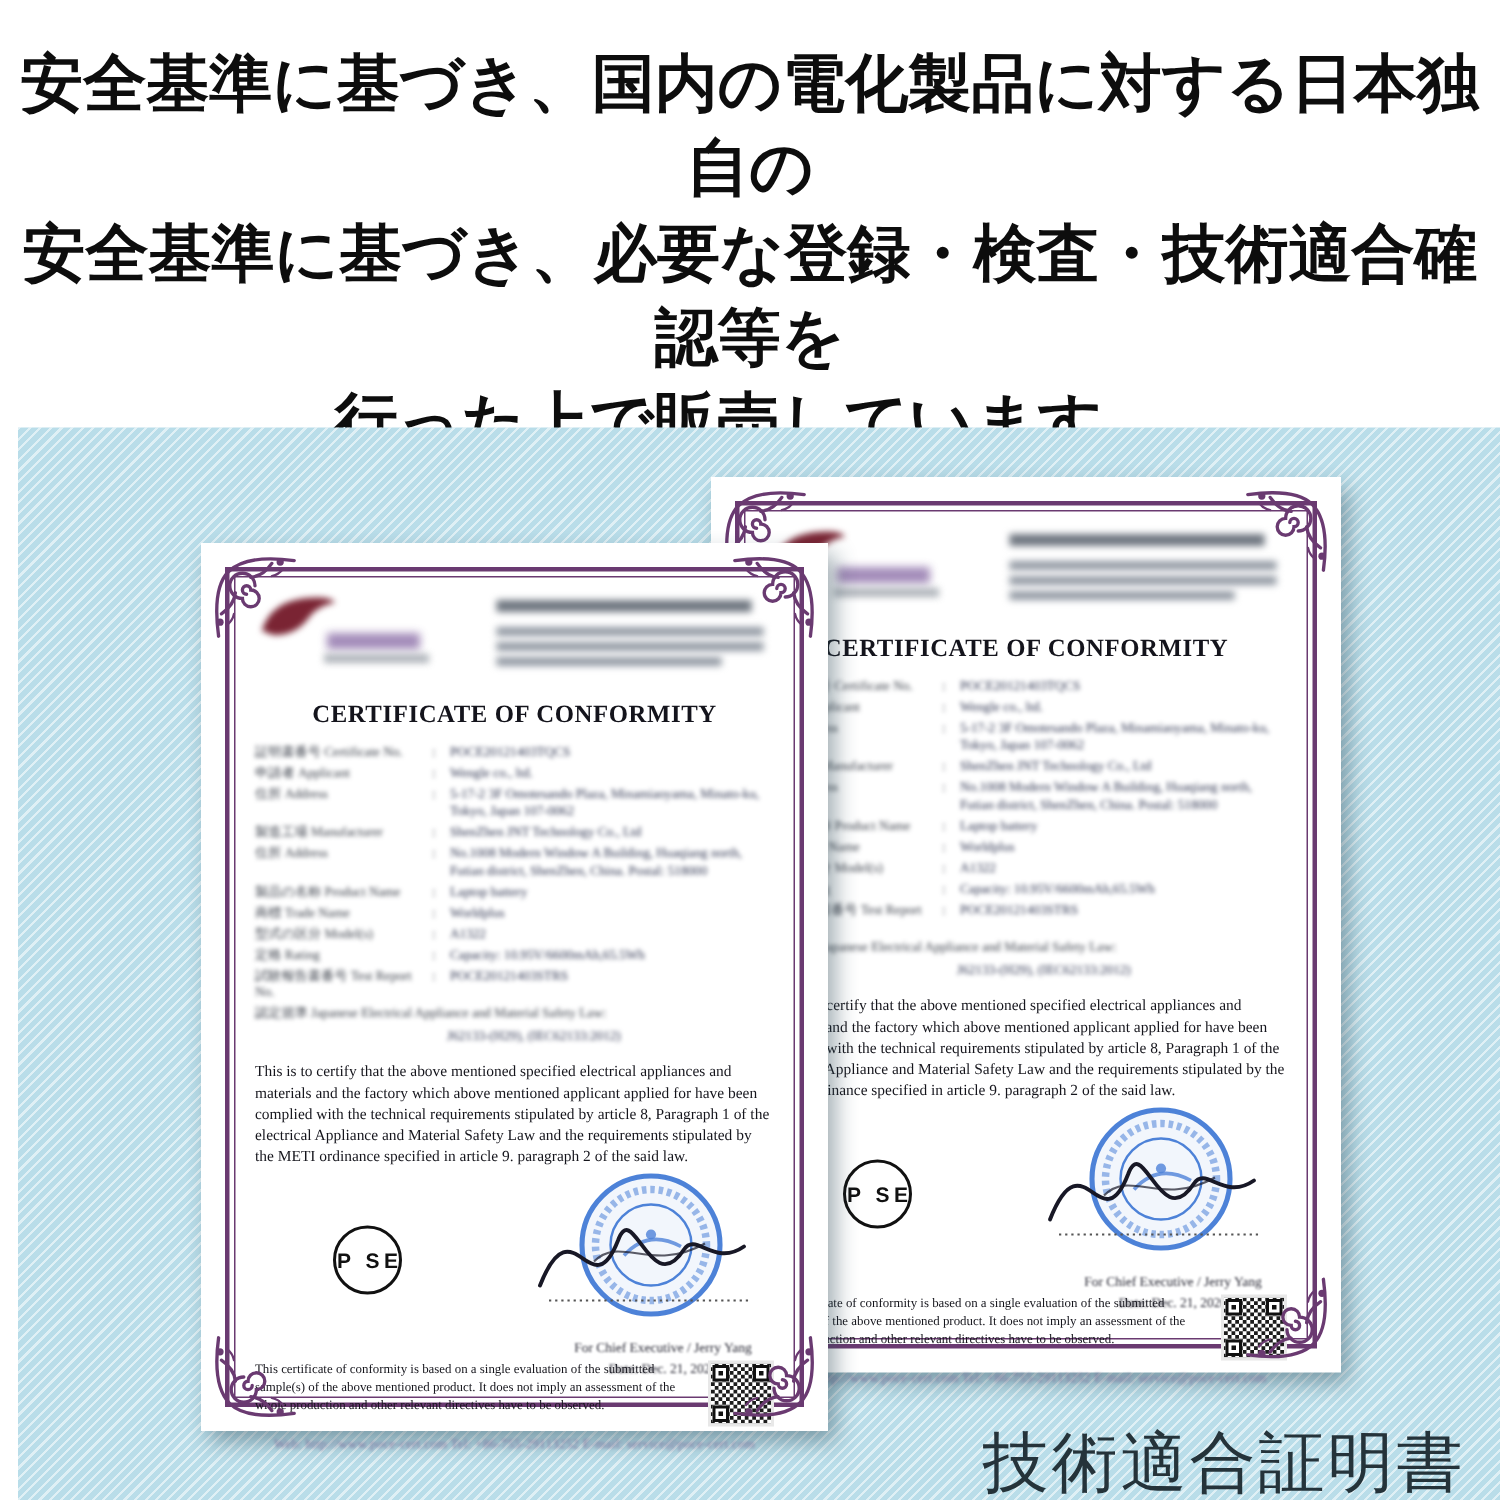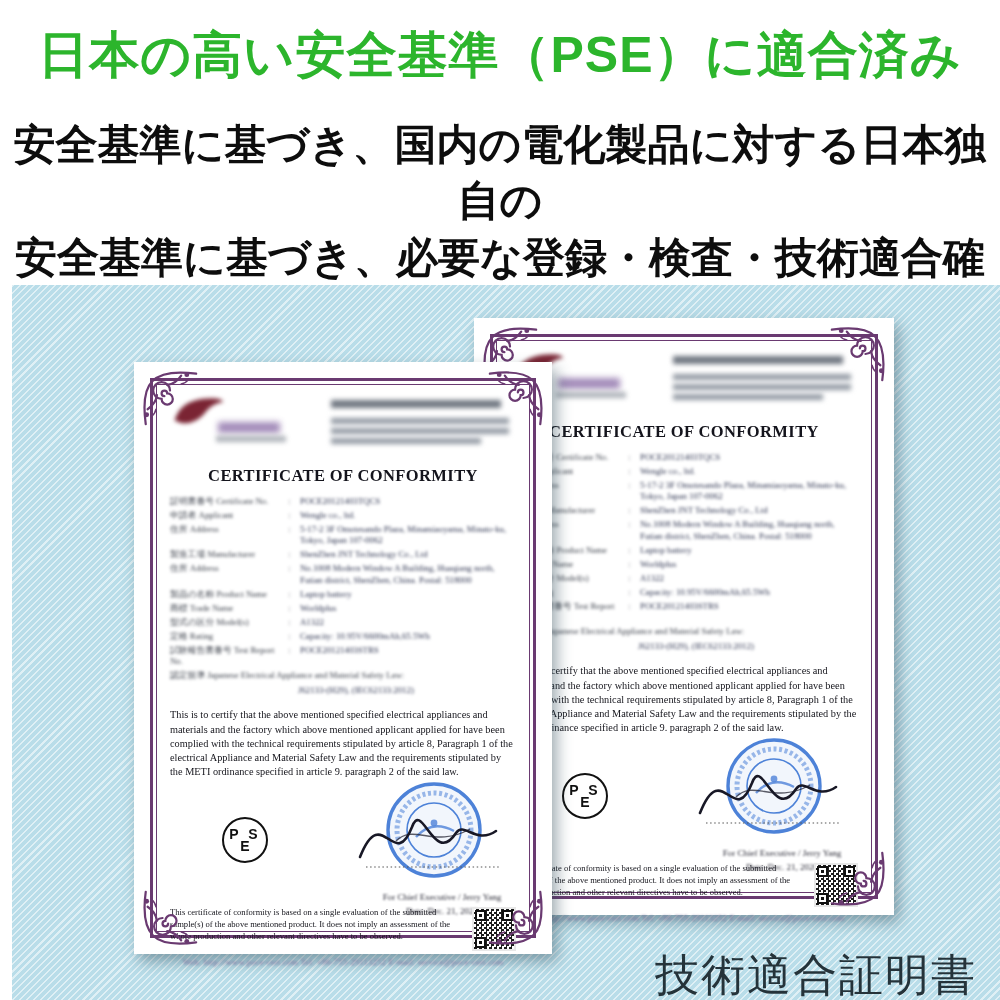--- a/index.html
+++ b/index.html
@@ -95,21 +95,21 @@
 
   .statement {
     margin-top:13px; font-size:10.3px; line-height:1.38; color:#15151c;
   }
 
   
   .marks { position:relative; height:118px; margin-top:8px; }
   .pse-badge {
     position:absolute; left:52px; top:30px; width:46px; height:46px;
     border:2.5px solid #111; border-radius:50%;
-    display:flex; flex-direction:column; align-items:center; justify-content:center;
+    display:flex; align-items:center; justify-content:center;
     font-family:"Liberation Sans", sans-serif; font-weight:700; color:#111;
     line-height:.9;
     text-align:right;
   }
   .pse-top { font-size:14px; letter-spacing:3px; }
   .pse-bottom { font-size:14px; }
   .stamp-wrap { position:absolute; left:160px; top:-12px; width:200px;text-align:center; }
   .sig-caption {
     margin-left:24px; margin-top:-8px;
     font-size:9px; color:#2c2c38; filter:blur(.8px); line-height:1.5;
@@ -163,21 +163,20 @@
         <circle cx="104" cy="48" r="3.4" fill="#4d82d8" opacity="0.8"></circle>
       </g>
       <path d="M30,82 C52,26 64,98 82,52 C92,24 104,92 126,58 C134,46 146,70 166,56" fill="none" stroke="#181826" stroke-width="2.6" stroke-linecap="round"></path>
       <path d="M66,66 C84,48 104,74 140,54" fill="none" stroke="#181826" stroke-width="1.4" opacity="0.7"></path>
       <line x1="36" y1="92" x2="170" y2="92" stroke="#555" stroke-width="1.2" stroke-dasharray="1.5 2.6"></line>
     </symbol>
   </defs>
 </svg>
 
 <div class="headline">
-  <h1>日本の高い安全基準（PSE）に適合済み</h1>
   <div class="body-text">
     <div>安全基準に基づき、国内の電化製品に対する日本独自の</div>
     <div>安全基準に基づき、必要な登録・検査・技術適合確認等を</div>
     <div>行った上で販売しています。</div>
   </div>
 </div>
 
 <div class="blue-panel">
 
   <div class="cert back">

